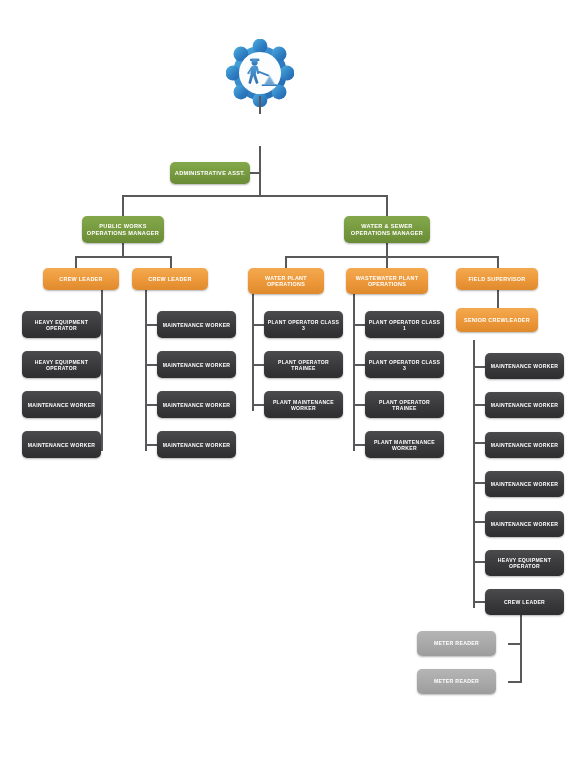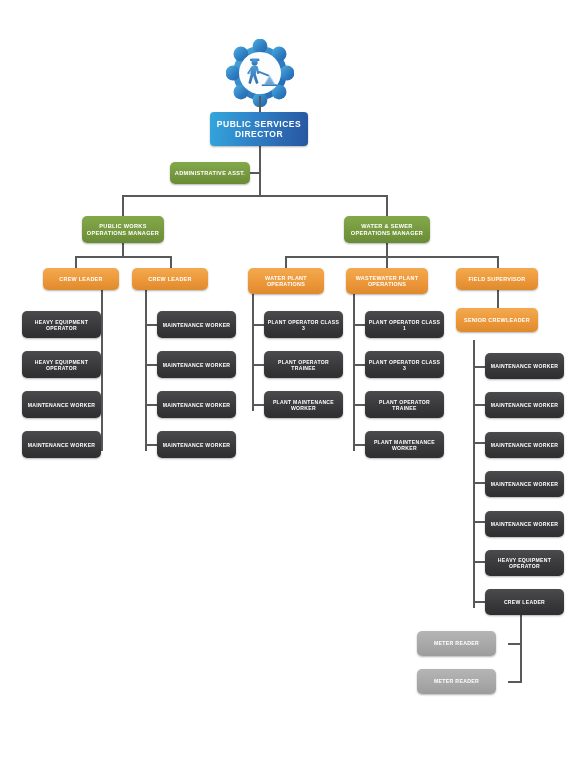--- a/index.html
+++ b/index.html
@@ -171,23 +171,20 @@
   <div class="ln lnh" style="left:473px;top:442px;width:12px;"></div>
   <div class="ln lnh" style="left:473px;top:482px;width:12px;"></div>
   <div class="ln lnh" style="left:473px;top:521px;width:12px;"></div>
   <div class="ln lnh" style="left:473px;top:561px;width:12px;"></div>
   <div class="ln lnh" style="left:473px;top:601px;width:12px;"></div>
 
   <div class="ln lnv" style="left:520px;top:614px;height:69px;"></div>
   <div class="ln lnh" style="left:508px;top:643px;width:14px;"></div>
   <div class="ln lnh" style="left:508px;top:681px;width:14px;"></div>
 
-  <div class="node blue" style="left:210px;top:112px;width:98px;height:34px;">
-    <span>PUBLIC SERVICES DIRECTOR</span>
-  </div>
 
   <div class="node green" style="left:170px;top:162px;width:80px;height:22px;">
     <span>ADMINISTRATIVE ASST.</span>
   </div>
 
   <div class="node green" style="left:82px;top:216px;width:82px;height:27px;">
     <span>PUBLIC WORKS OPERATIONS MANAGER</span>
   </div>
 
   <div class="node green" style="left:344px;top:216px;width:86px;height:27px;">

